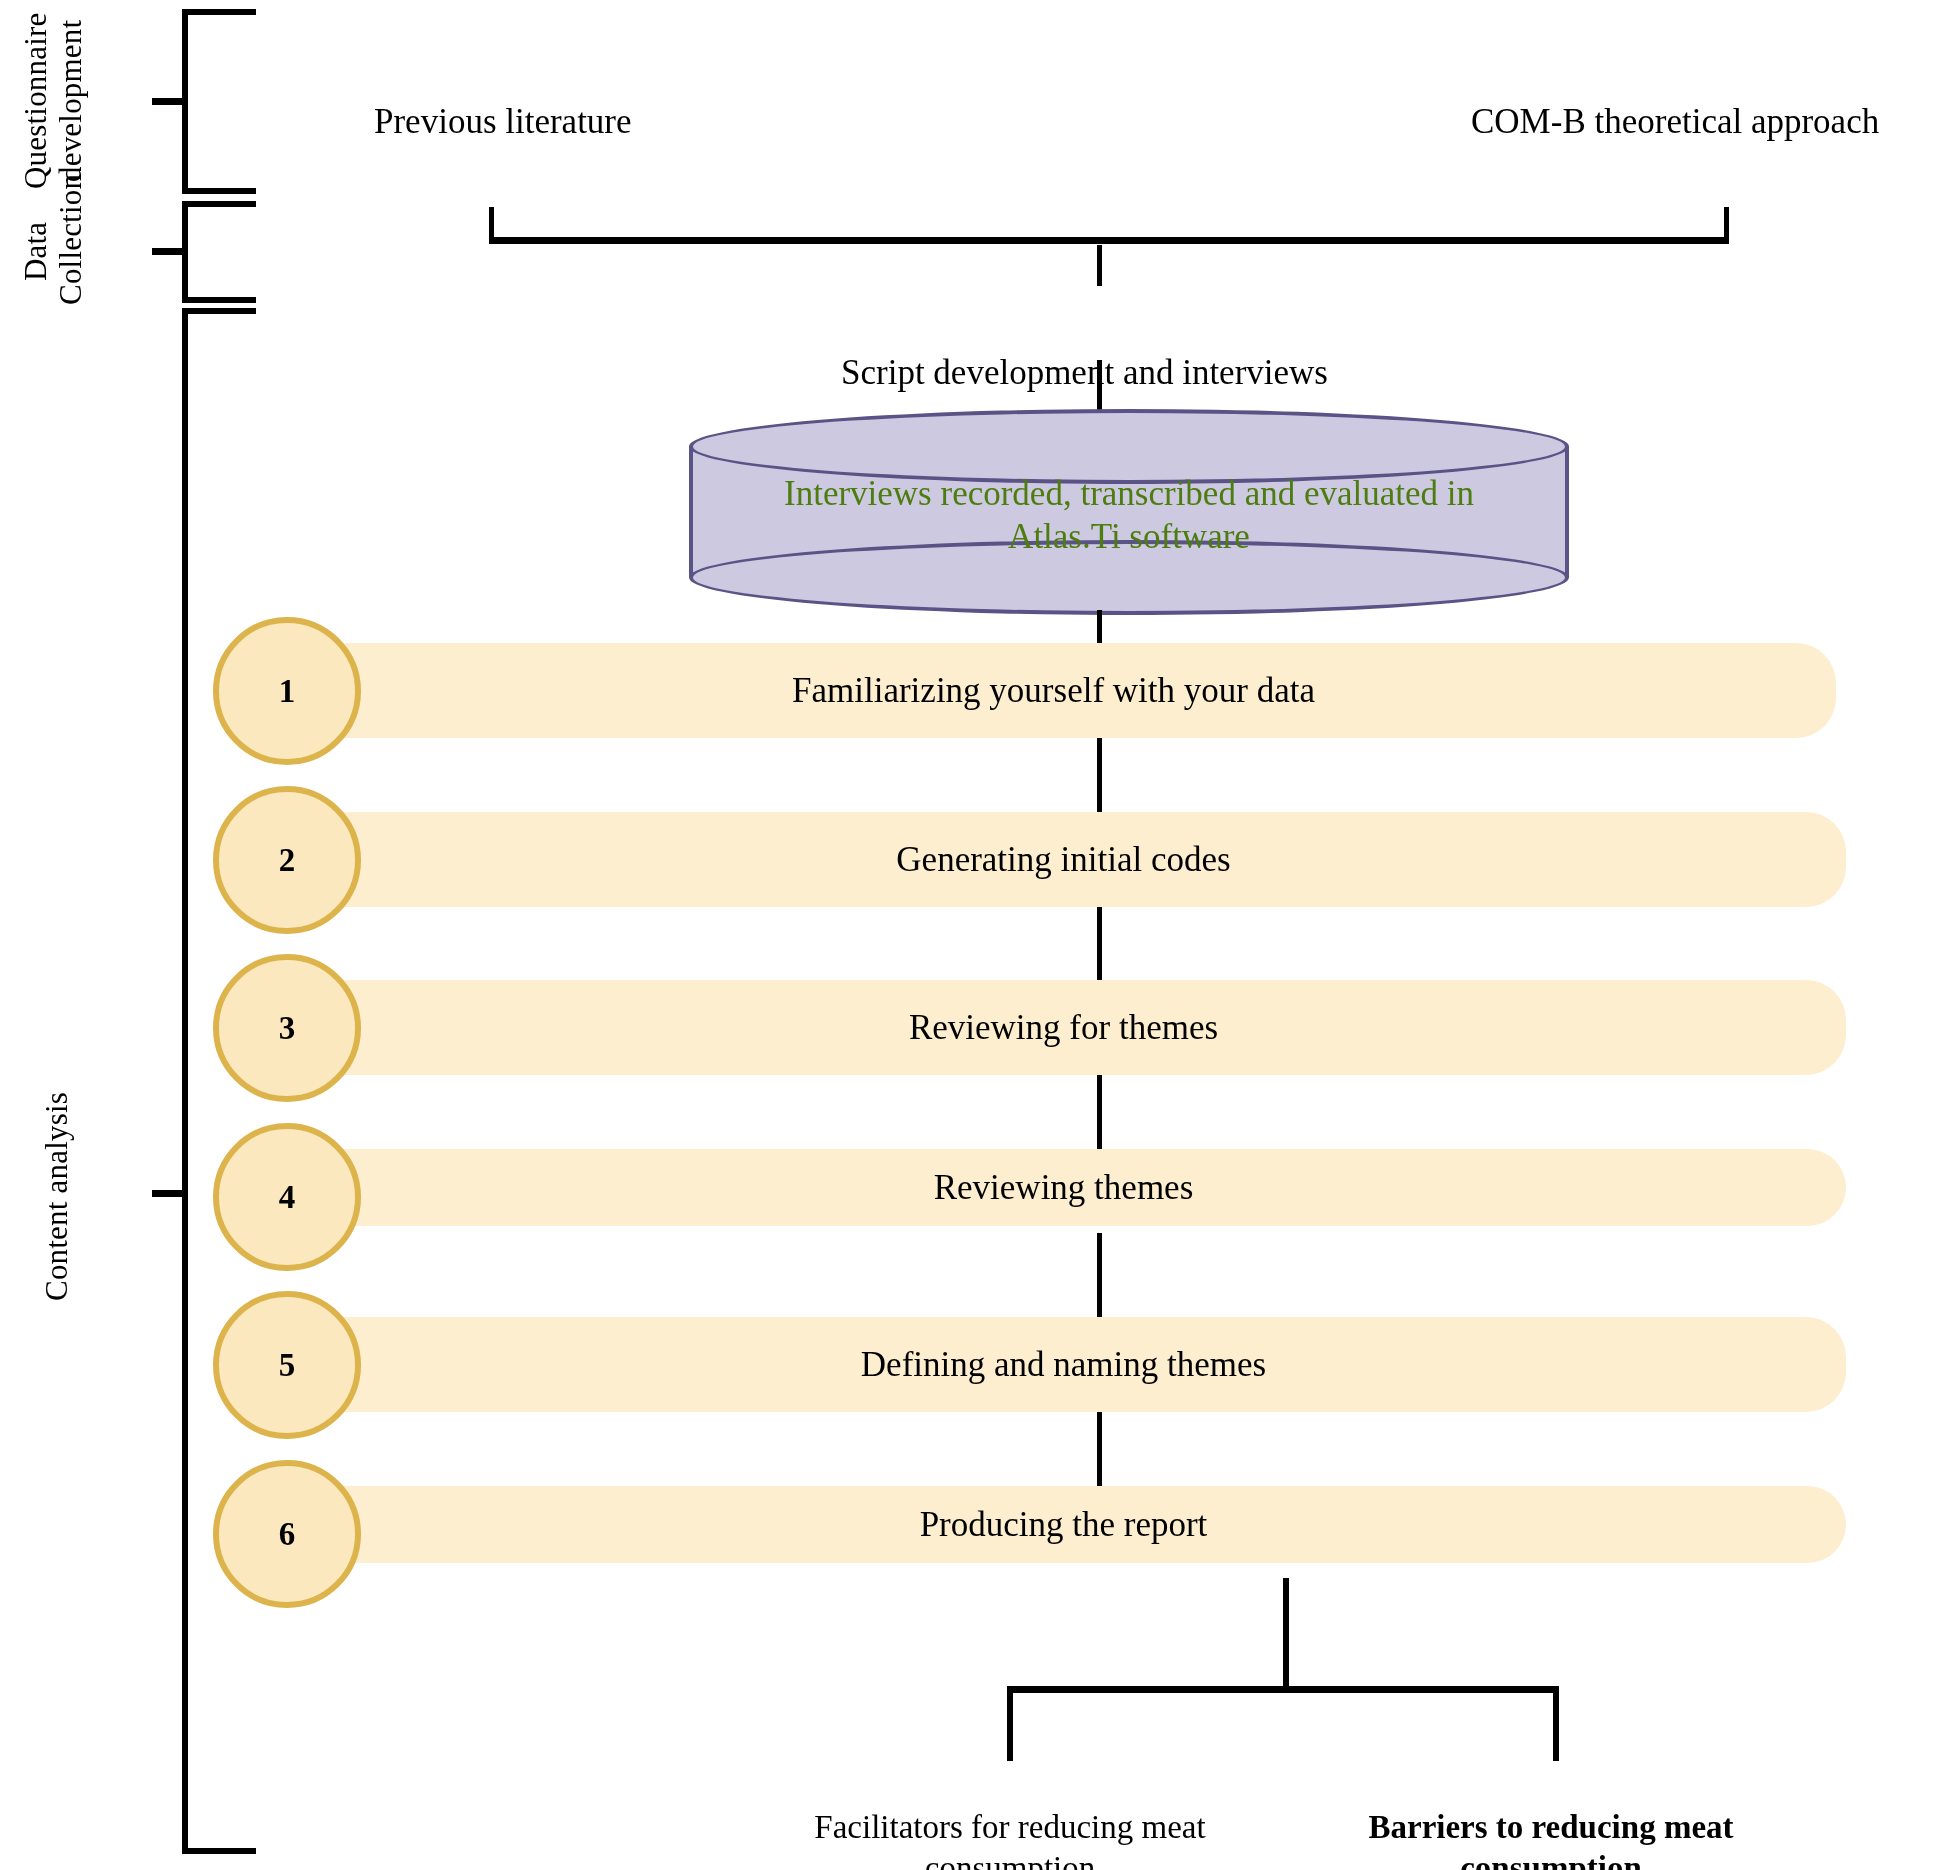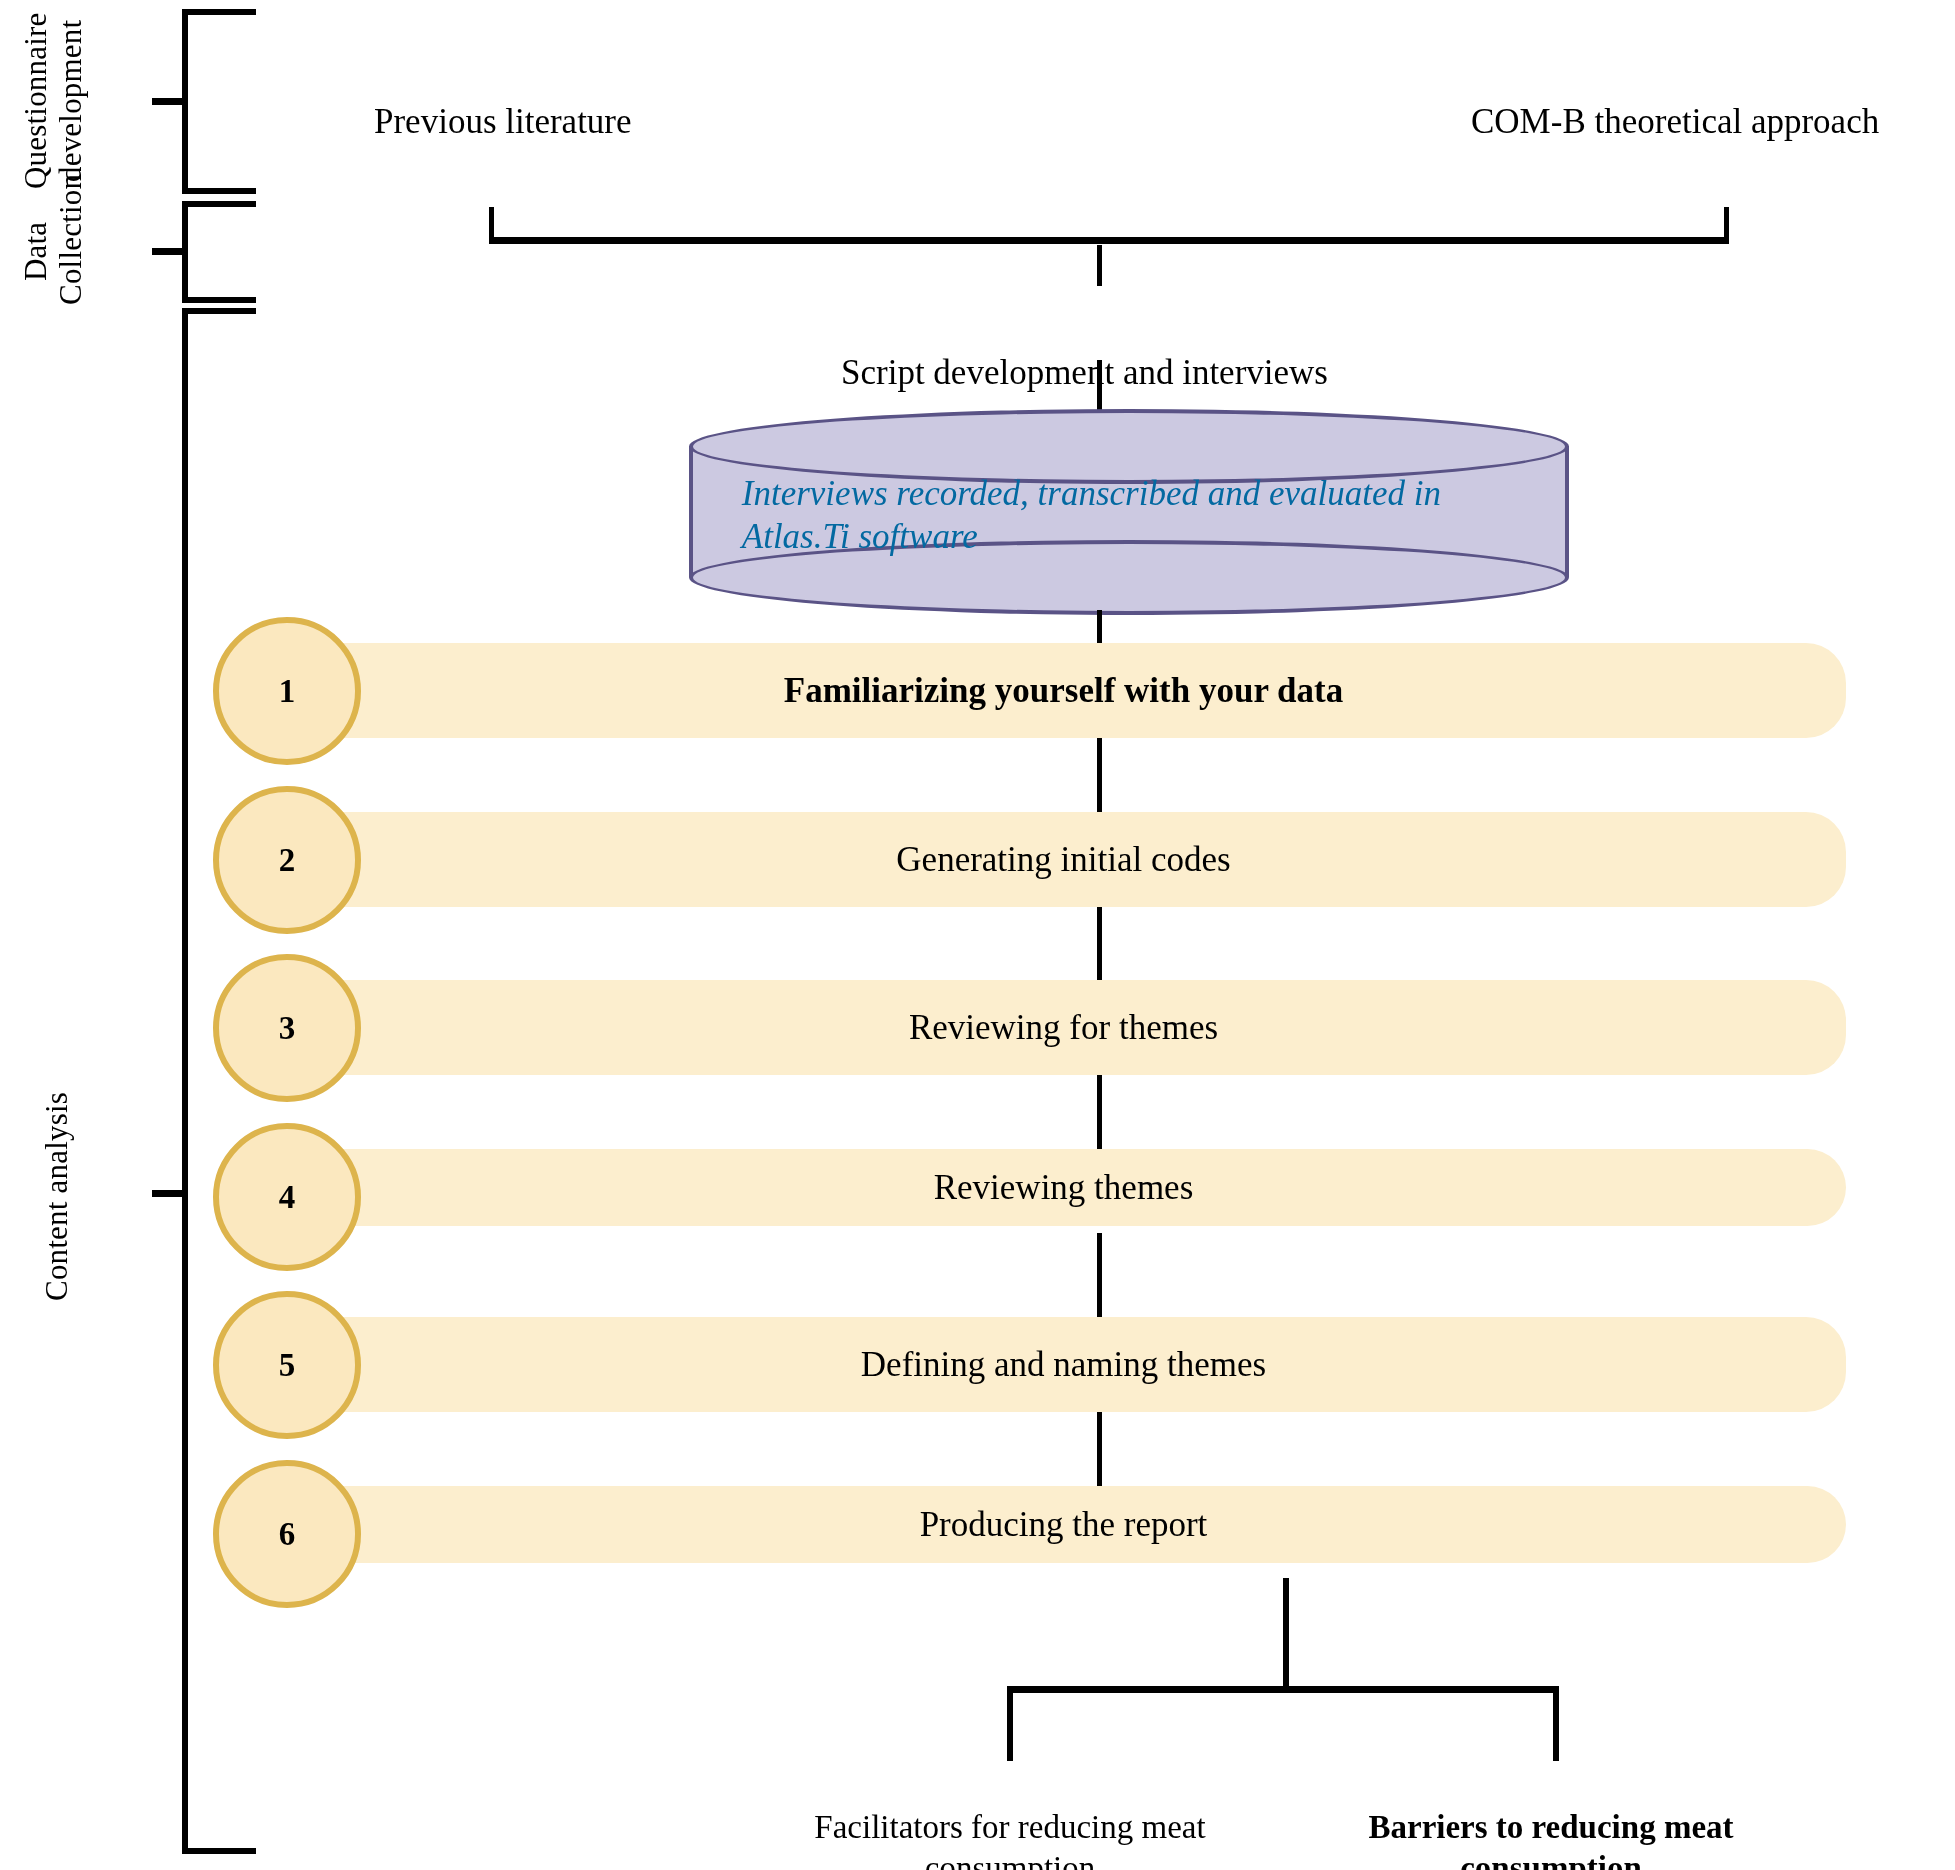--- a/index.html
+++ b/index.html
@@ -98,25 +98,25 @@
     border: 4.7px solid #5a5386;
     border-radius: 50%;
     box-sizing: border-box;
   }
   .cyl-text {
     position: absolute;
     left: 6%;
     right: 6%;
     top: 52%;
     transform: translateY(-50%);
+    text-align: center;
     font-size: 35px;
     line-height: 1.22;
-    color: #0369a1;
+    color: #4d7c0f;
     z-index: 5;
-    font-style: italic;
   }
 
   
   .step-bar {
     position: absolute;
     background: #fceece;
     border-radius: 40px;
     box-sizing: border-box;
   }
   .step-bar-text {
@@ -192,21 +192,21 @@
   </div>
 
   <div class="vline" style="left:1097px; top:610px; width:5.3px; height:53px;"></div>
 
   <div class="vline" style="left:1097px; top:729px; width:5.3px; height:100px;"></div>
   <div class="vline" style="left:1097px; top:896px; width:5.3px; height:100px;"></div>
   <div class="vline" style="left:1097px; top:1065px; width:5.3px; height:100px;"></div>
   <div class="vline" style="left:1097px; top:1233px; width:5.3px; height:100px;"></div>
   <div class="vline" style="left:1097px; top:1402px; width:5.3px; height:100px;"></div>
 
-  <div class="step-bar" style="left:281px; top:643px; width:1565px; height:95px;font-weight:bold;">
+  <div class="step-bar" style="left:271px; top:643px; width:1565px; height:95px;">
     <div class="step-bar-text">Familiarizing yourself with your data</div>
   </div>
   <div class="step-bar" style="left:281px; top:812px; width:1565px; height:95px;">
     <div class="step-bar-text">Generating initial codes</div>
   </div>
   <div class="step-bar" style="left:281px; top:980px; width:1565px; height:95px;">
     <div class="step-bar-text">Reviewing for themes</div>
   </div>
   <div class="step-bar" style="left:281px; top:1149px; width:1565px; height:77px;">
     <div class="step-bar-text">Reviewing themes</div>

